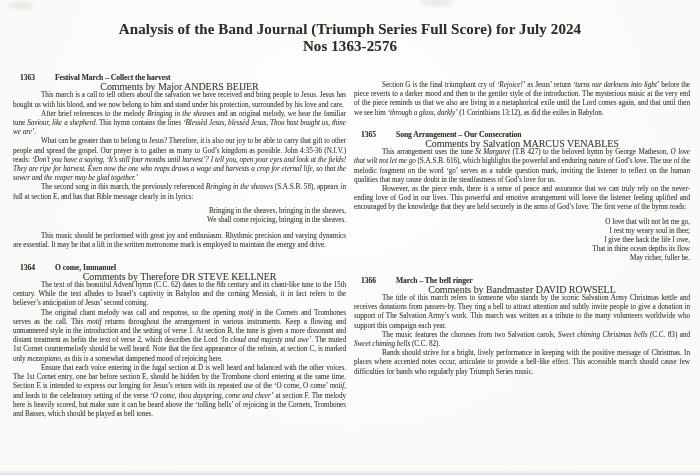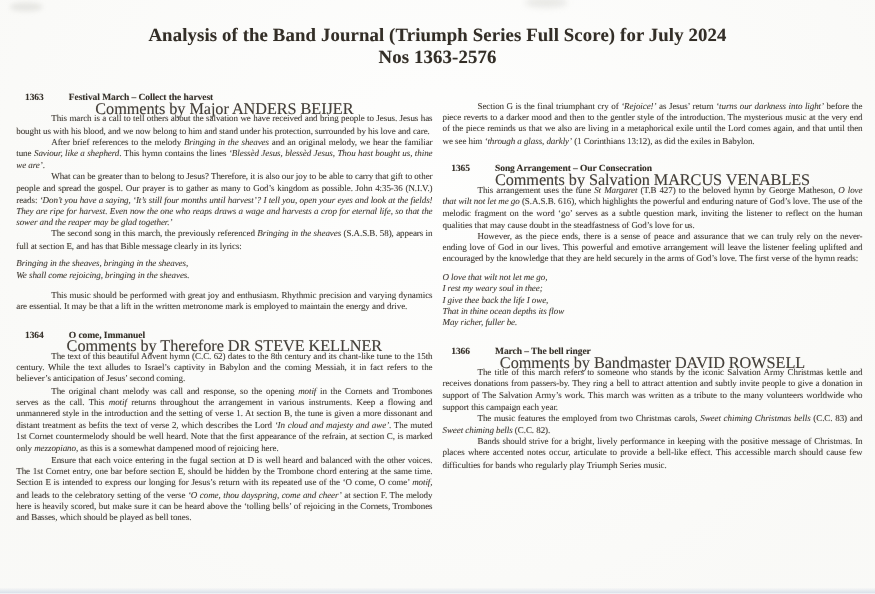--- a/index.html
+++ b/index.html
@@ -22,26 +22,26 @@
 
   .col { position:absolute; font-size:7.2px; line-height:9.2px; text-align:justify; letter-spacing:-0.05px; }
   .col-left  { left:13px;  top:73px; width:333px; }
   .col-right { left:354px; top:81px; width:336px; }
 
   .sec-head { display:flex; font-weight:700; color:#36312a; font-size:7.6px; margin-top:12px; text-align:left;align-items:flex-end; }
   .col .sec-head:first-child { margin-top:0; }
   .sec-num { flex:0 0 42px; width:42px; padding-left:7px; }
   .sec-title { flex:1; }
 
-  .byline { text-align:center; font-size:13px; }
+  .byline { text-align:center; font-size:10px; }
 
   .para { text-indent:28px; margin:0; }
   .it { font-style:italic; }
 
-  .verse { text-align:left; font-style:italic; margin:5px 0 7px; }
+  .verse { text-align:right; margin:5px 0 7px; }
 
   .scan-bottom {
     position:absolute; left:0; right:0; bottom:0; height:5px;
     background:linear-gradient(to bottom, rgba(220,226,235,0) 0%, #dce2eb 85%);
   }
   .smudge-a {
     position:absolute; left:8px; top:2px; width:26px; height:7px;
     background:rgba(187,187,180,0.30); border-radius:50%; filter:blur(2px);
   }
   .smudge-b {
@@ -100,18 +100,18 @@
         <div>I give thee back the life I owe,</div>
         <div>That in thine ocean depths its flow</div>
         <div>May richer, fuller be.</div>
       </div>
       <div class="sec-head">
         <span class="sec-num">1366</span>
         <span class="sec-title">March – The bell ringer</span>
       </div>
       <div class="byline">Comments by Bandmaster DAVID ROWSELL</div>
       <p class="para"><span>The title of this march refers to someone who stands by the iconic Salvation Army Christmas kettle and receives donations from passers-by. They ring a bell to attract attention and subtly invite people to give a donation in support of The Salvation Army’s work. This march was written as a tribute to the many volunteers worldwide who support this campaign each year.</span></p>
-      <p class="para"><span>The music features the employed from two Christmas carols, </span><span class="it">Sweet chiming Christmas bells</span><span> (C.C. 83) and </span><span class="it">Sweet chiming bells</span><span> (C.C. 82).</span></p>
+      <p class="para"><span>The music features the choruses from two Salvation carols, </span><span class="it">Sweet chiming Christmas bells</span><span> (C.C. 83) and </span><span class="it">Sweet chiming bells</span><span> (C.C. 82).</span></p>
       <p class="para"><span>Bands should strive for a bright, lively performance in keeping with the positive message of Christmas. In places where accented notes occur, articulate to provide a bell-like effect. This accessible march should cause few difficulties for bands who regularly play Triumph Series music.</span></p>
     </div>
 
   <div class="scan-bottom"></div>
 </div>
 
 </body></html>

